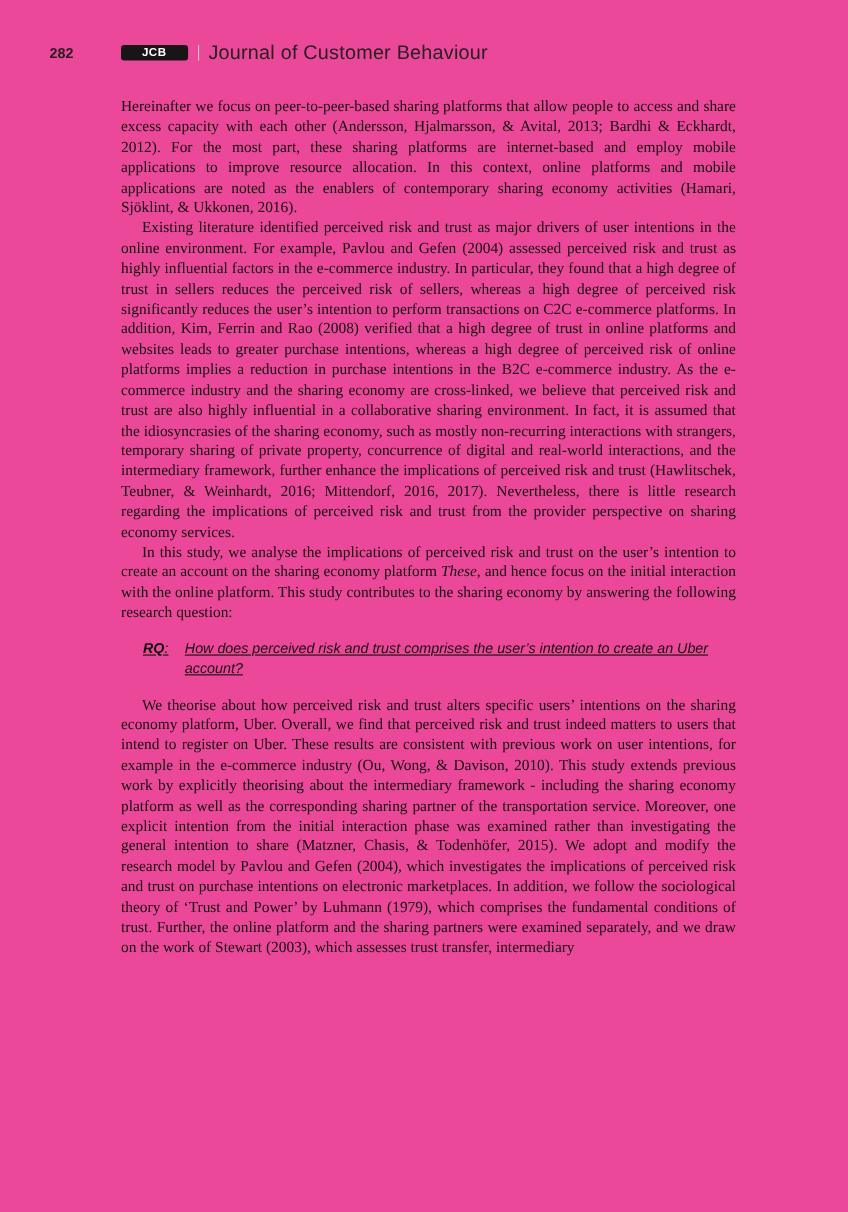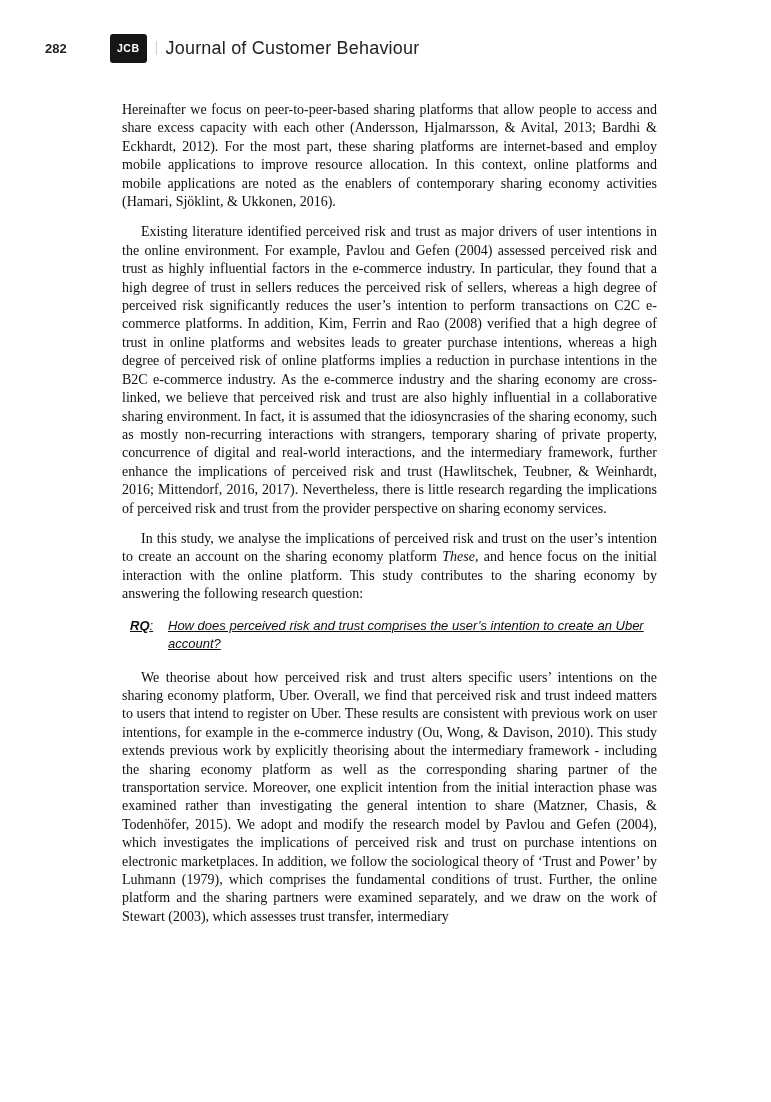--- a/index.html
+++ b/index.html
@@ -1,21 +1,21 @@
 <!DOCTYPE html>
 <html><head>
 <meta charset="utf-8">
 <style>
   html, body { margin: 0; padding: 0; background: #e8e8e8; }
   .page {
     position: relative;
     width: 771px;
     height: 1102px;
     margin: 0 auto;
-    background: #ffffff;
+    background: #ec4899;
     overflow: hidden;
     color: #111;
   }
   
   .header {
     position: absolute;
     top: 38px;
     left: 45px;
     right: 45px;
     height: 20px;
@@ -31,22 +31,22 @@
   }
   .jcb-badge {
     display: inline-flex;
     align-items: center;
     justify-content: center;
     background: #161616;
     color: #ffffff;
     font-size: 10.5px;
     font-weight: bold;
     letter-spacing: 0.5px;
-    height: 29px;
-    padding: 0 7px;
+    height: 14px;
+    padding: 0 19px;
     border-radius: 3px;
   }
   .header-divider {
     width: 1px;
     height: 14px;
     background: #cccccc;
     margin: 0 9px;
   }
   .journal-title {
     font-size: 18px;
@@ -58,21 +58,21 @@
     position: absolute;
     top: 89px;
     left: 110px;
     width: 559px;
     font-family: "Liberation Serif", serif;
     font-size: 14px;
     line-height: 18.4px;
     text-align: justify;
     color: #0f0f0f;
   }
-  .article p { margin: 12px; }
+  .article p { margin: 0; }
   .article p.indent { text-indent: 19px; }
   .rq-block {
     display: grid;
     grid-template-columns: 38px 1fr;
     margin: 13px 0 16px 20px;
     font-family: "Liberation Sans", sans-serif;
     font-style: italic;
     font-size: 13px;
     line-height: 18px;
     text-align: left;

